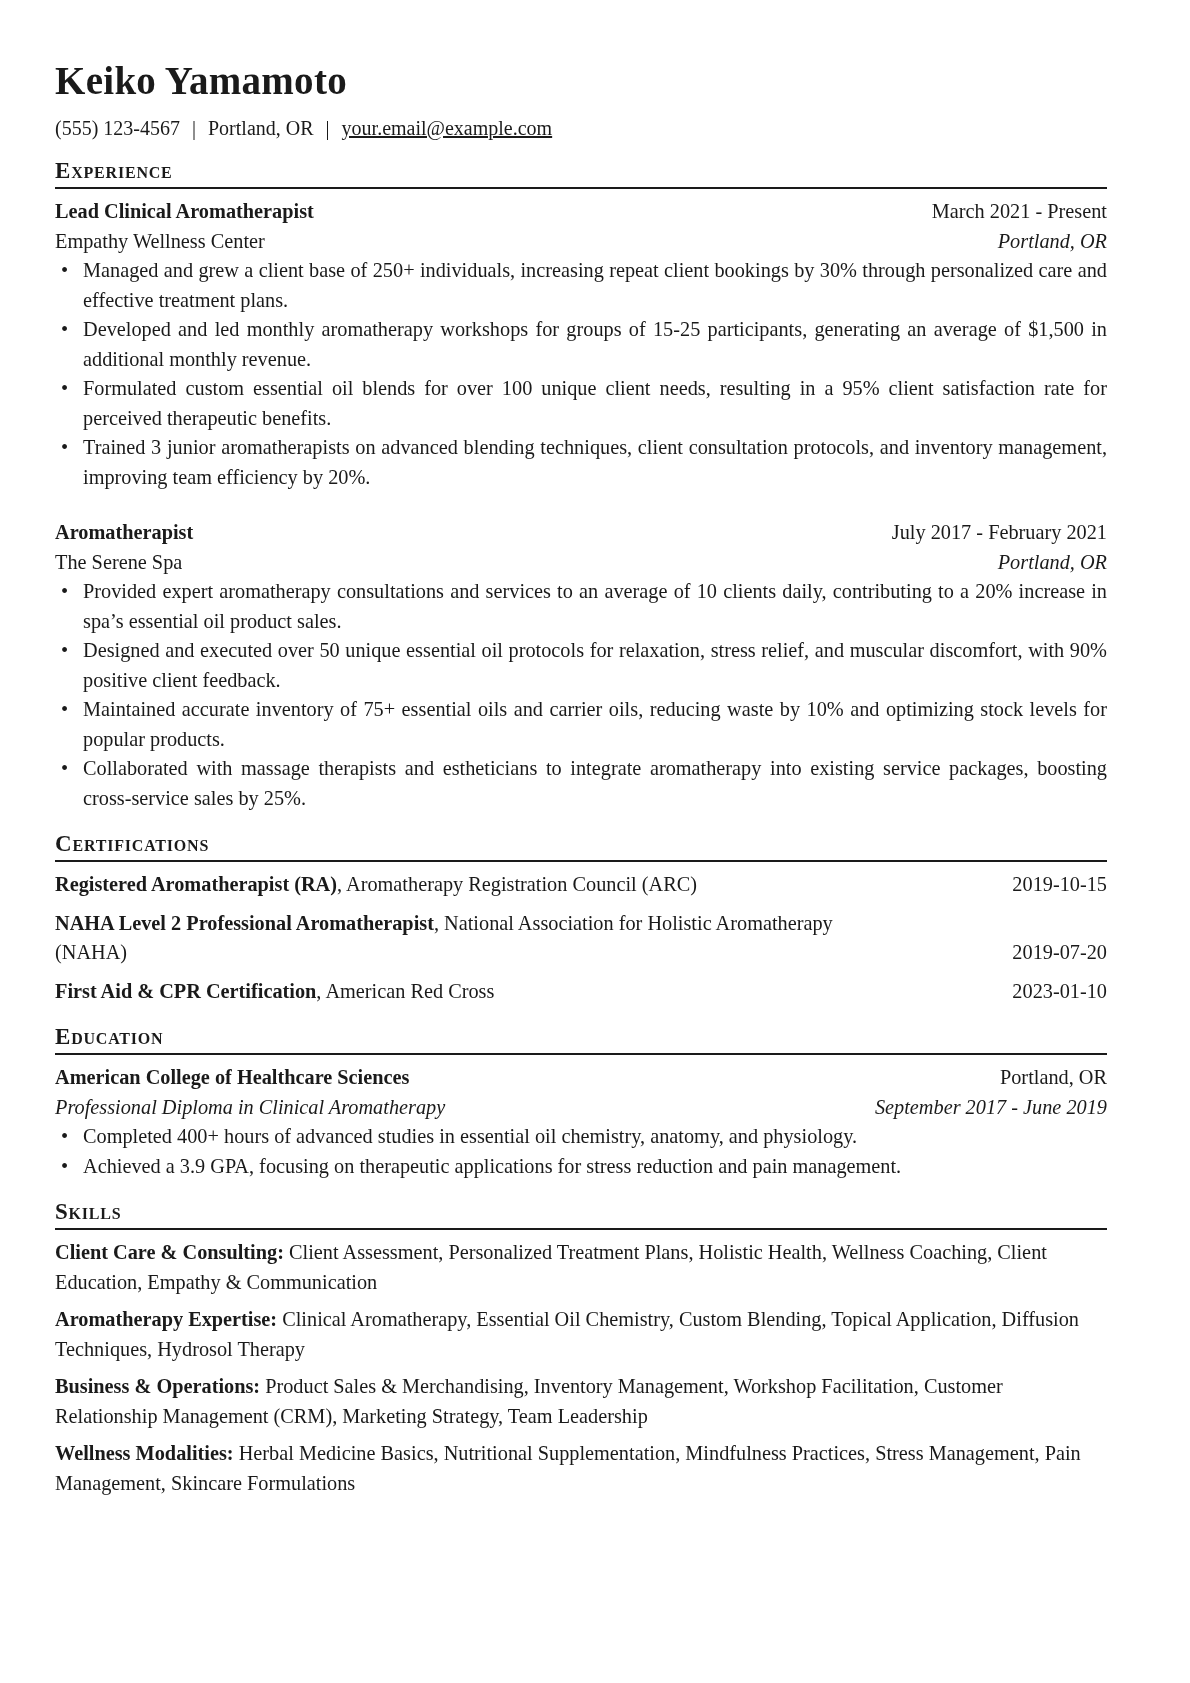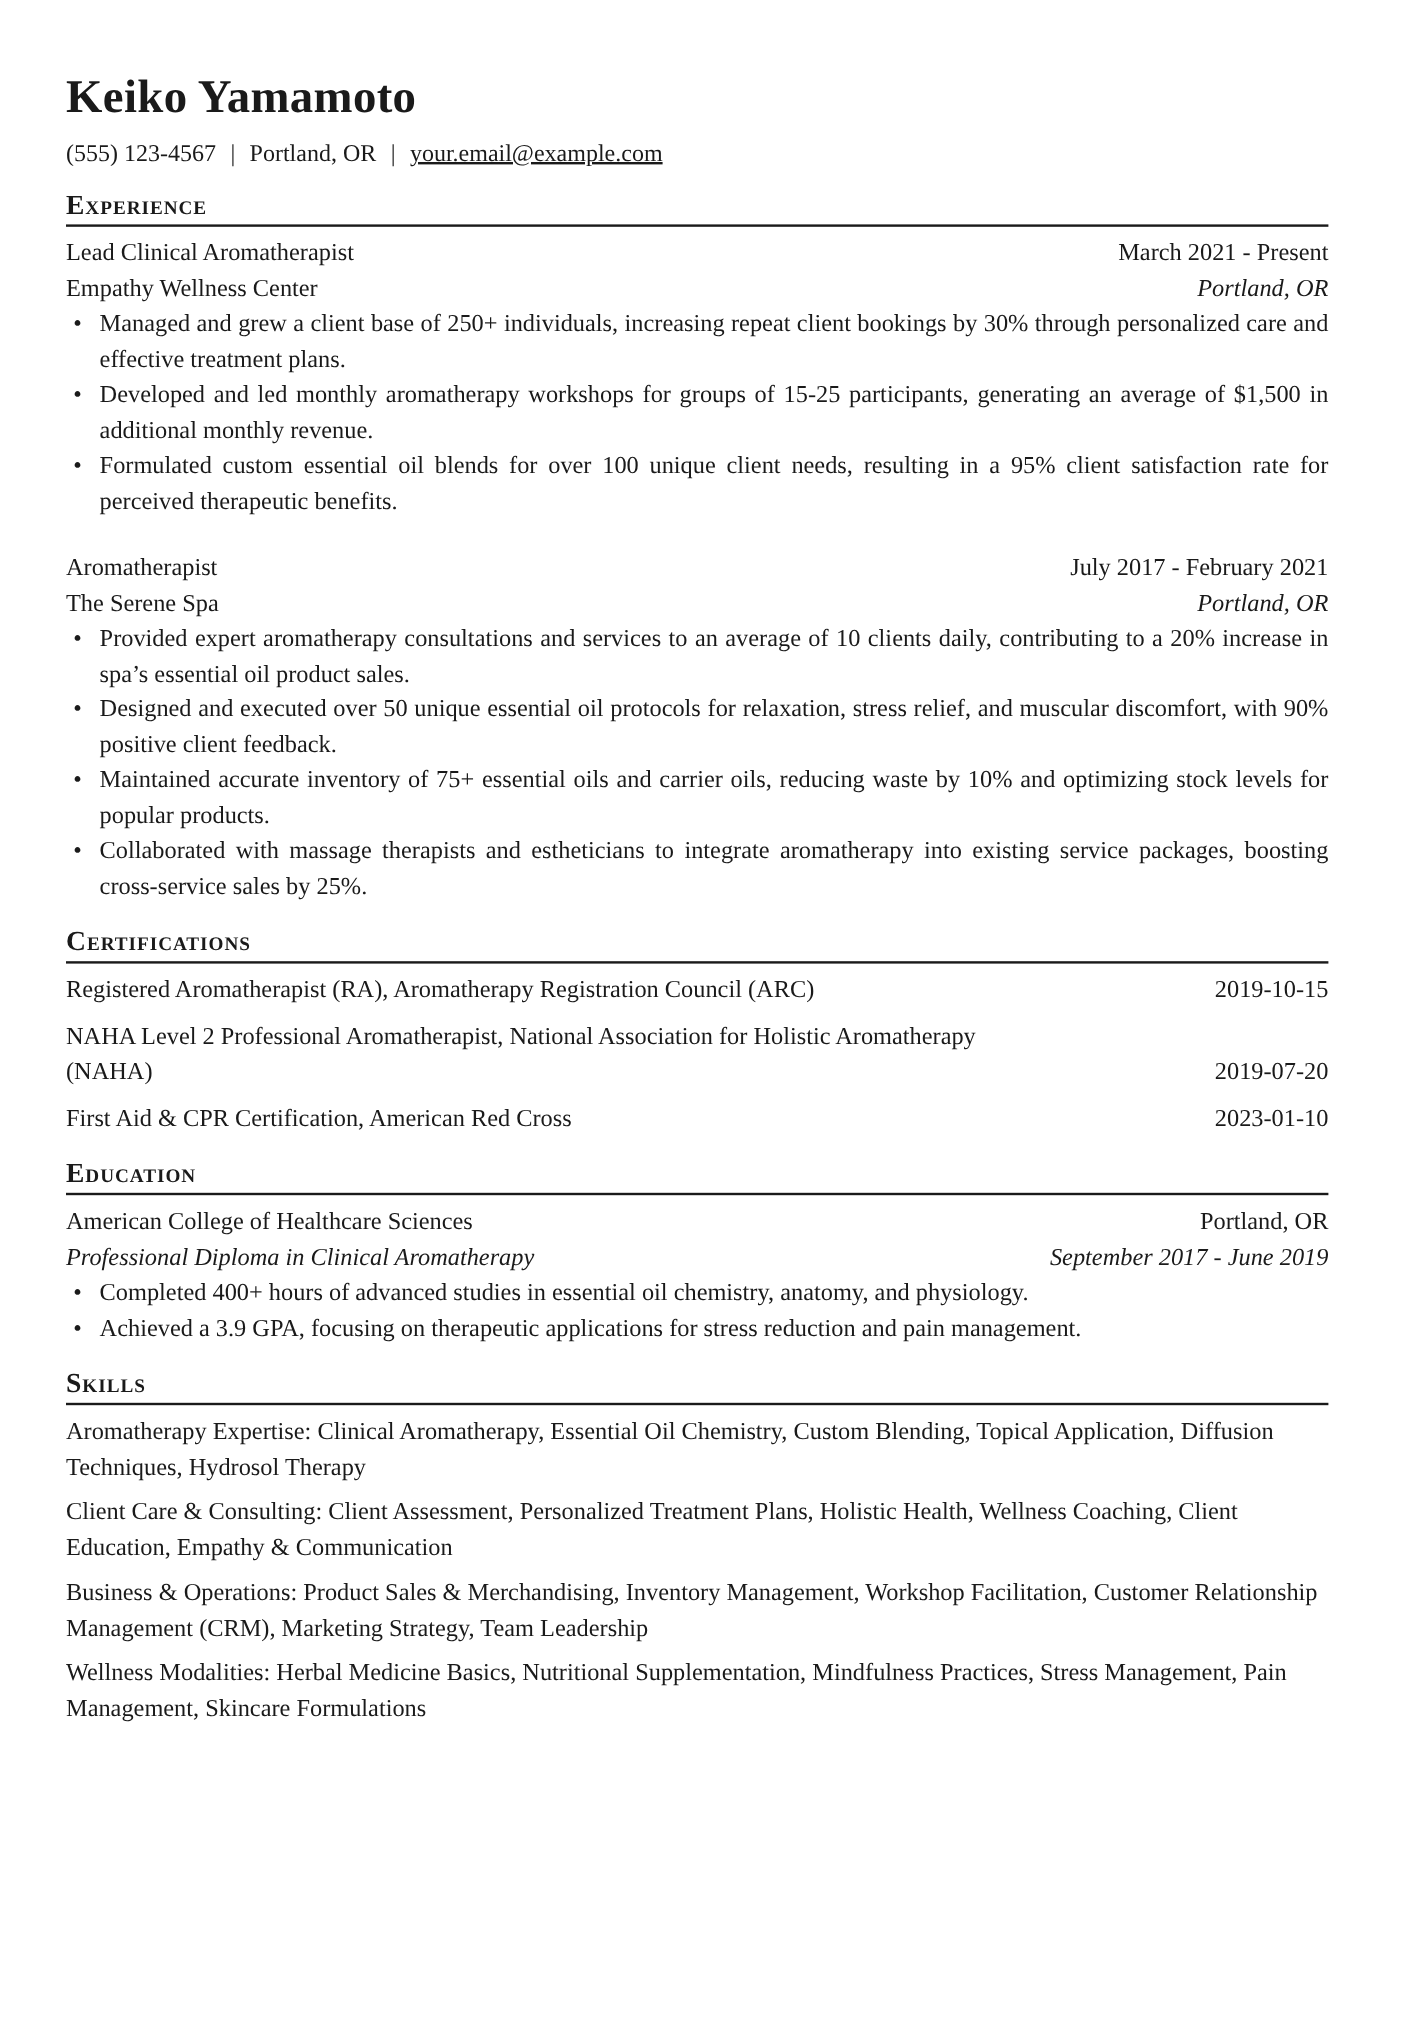--- a/index.html
+++ b/index.html
@@ -48,21 +48,21 @@
     .text {
       font-family: "Liberation Serif", serif;
       font-size: 20.3px;
       line-height: 29.5px;
     }
     .row {
       display: flex;
       justify-content: space-between;
       align-items: baseline;
     }
-    .bold { font-weight: normal; }
+    .bold { font-weight: bold; }
     .italic { font-style: italic; }
     ul.bullets {
       margin: 0;
       padding: 0;
       list-style: none;
     }
     ul.bullets li {
       position: relative;
       padding-left: 28px;
       text-align: justify;
@@ -96,20 +96,21 @@
       <span>March 2021 - Present</span>
     </div>
     <div class="row">
       <span>Empathy Wellness Center</span>
       <span class="italic">Portland, OR</span>
     </div>
     <ul class="bullets">
       <li>Managed and grew a client base of 250+ individuals, increasing repeat client bookings by 30% through personalized care and effective treatment plans.</li>
       <li>Developed and led monthly aromatherapy workshops for groups of 15-25 participants, generating an average of $1,500 in additional monthly revenue.</li>
       <li>Formulated custom essential oil blends for over 100 unique client needs, resulting in a 95% client satisfaction rate for perceived therapeutic benefits.</li>
+      <li>Trained 3 junior aromatherapists on advanced blending techniques, client consultation protocols, and inventory management, improving team efficiency by 20%.</li>
     </ul>
   </div>
 
   <div class="job text">
     <div class="row">
       <span class="bold">Aromatherapist</span>
       <span>July 2017 - February 2021</span>
     </div>
     <div class="row">
       <span>The Serene Spa</span>
@@ -162,26 +163,26 @@
     </div>
     <ul class="bullets">
       <li>Completed 400+ hours of advanced studies in essential oil chemistry, anatomy, and physiology.</li>
       <li>Achieved a 3.9 GPA, focusing on therapeutic applications for stress reduction and pain management.</li>
     </ul>
   </div>
 
   <div class="section-title">Skills</div>
 
   <div class="skill text">
+    <span class="bold">Client Care &amp; Consulting:</span>
+    <span>Client Assessment, Personalized Treatment Plans, Holistic Health, Wellness Coaching, Client Education, Empathy &amp; Communication</span>
+  </div>
+  <div class="skill text">
     <span class="bold">Aromatherapy Expertise:</span>
     <span>Clinical Aromatherapy, Essential Oil Chemistry, Custom Blending, Topical Application, Diffusion Techniques, Hydrosol Therapy</span>
-  </div>
-  <div class="skill text">
-    <span class="bold">Client Care &amp; Consulting:</span>
-    <span>Client Assessment, Personalized Treatment Plans, Holistic Health, Wellness Coaching, Client Education, Empathy &amp; Communication</span>
   </div>
   <div class="skill text">
     <span class="bold">Business &amp; Operations:</span>
     <span>Product Sales &amp; Merchandising, Inventory Management, Workshop Facilitation, Customer Relationship Management (CRM), Marketing Strategy, Team Leadership</span>
   </div>
   <div class="skill text">
     <span class="bold">Wellness Modalities:</span>
     <span>Herbal Medicine Basics, Nutritional Supplementation, Mindfulness Practices, Stress Management, Pain Management, Skincare Formulations</span>
   </div>
 

